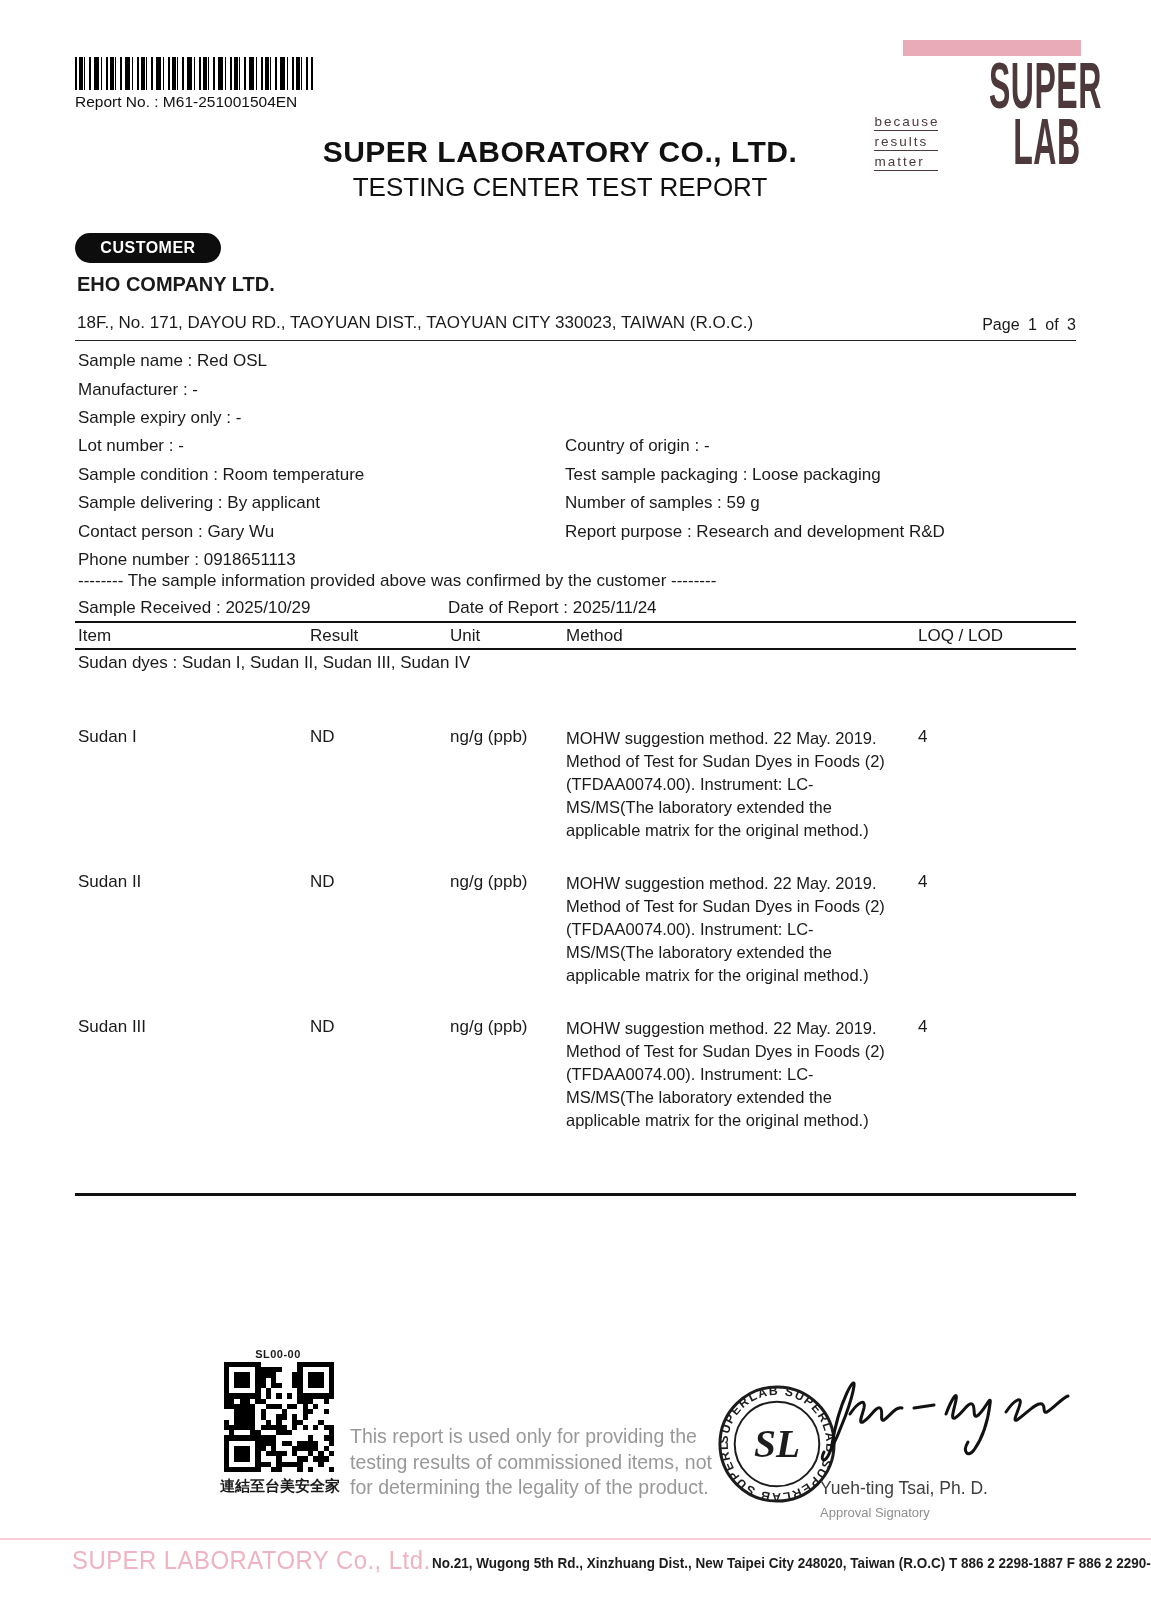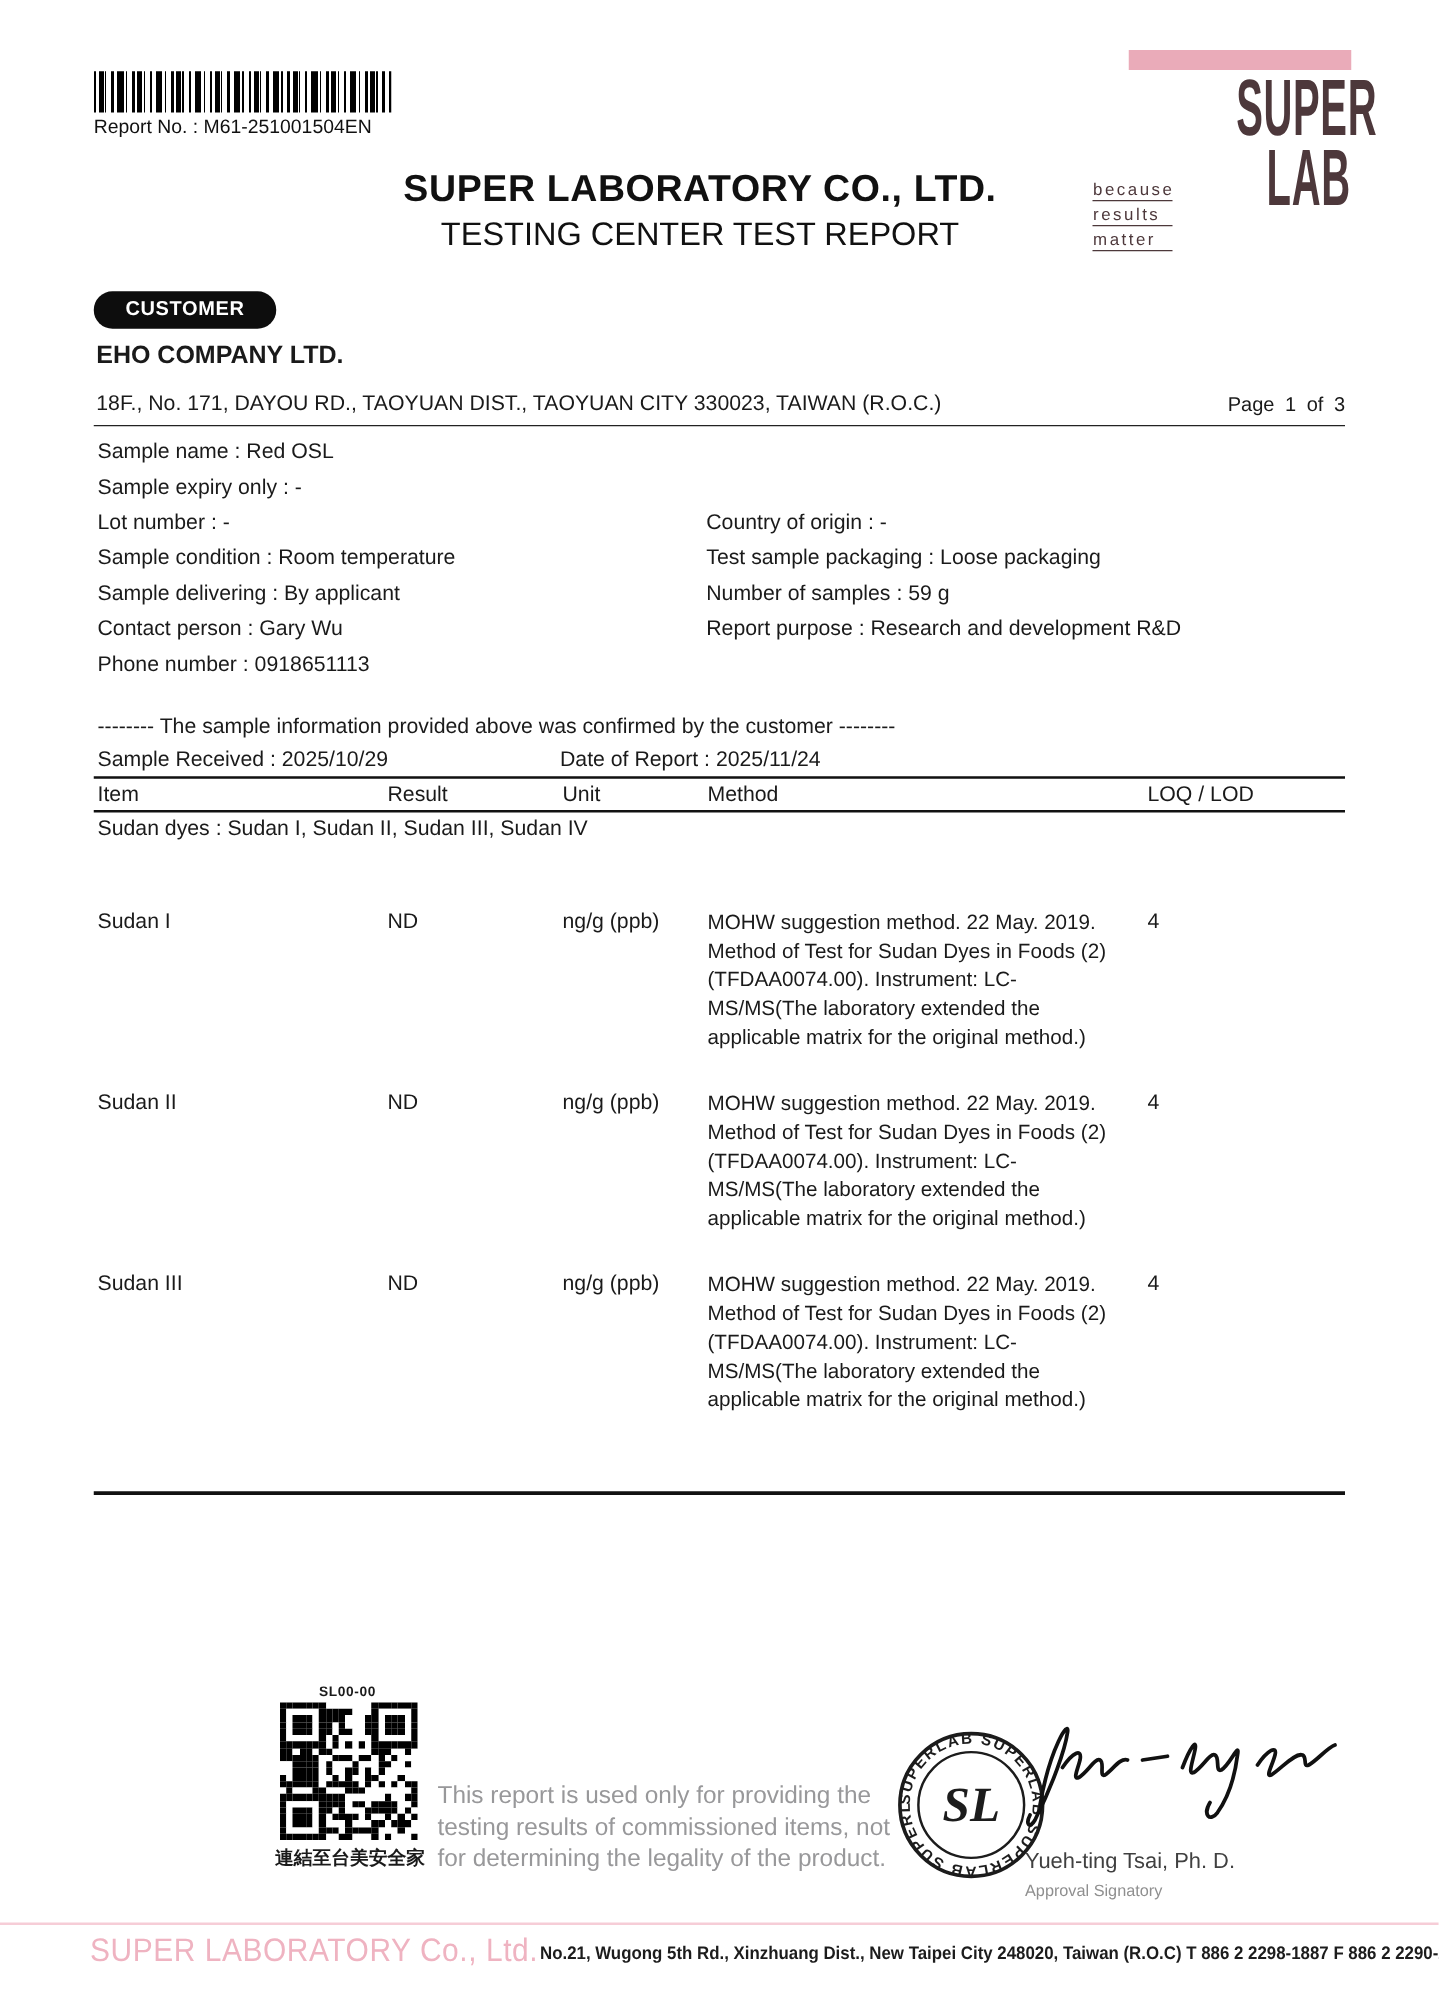--- a/index.html
+++ b/index.html
@@ -12,21 +12,21 @@
     background:repeating-linear-gradient(90deg,#000 0 2px,#fff 2px 4px,#000 4px 8px,#fff 8px 9px,#000 9px 10px,#fff 10px 14px,#000 14px 16px,#fff 16px 19px,#000 19px 24px,#fff 24px 26px,#000 26px 27px,#fff 27px 31px); }
   .report-no { position:absolute; left:75px; top:93px; font-size:15.5px; color:#111; }
   .main-title { position:absolute; left:170px; top:135px; width:780px; text-align:center; font-size:30px; font-weight:700; letter-spacing:.5px; color:#111; }
   .sub-title  { position:absolute; left:170px; top:172px; width:780px; text-align:center; font-size:26px; color:#111; }
 
   .logo { position:absolute; left:897px; top:40px; width:184px; }
   .logo-bar { width:178px; height:16px; margin-left:6px; }
   .logo-super { text-align:right; font-weight:700; font-size:64px; line-height:.88; letter-spacing:1px;
      transform:scaleX(.5); transform-origin:right center; margin-top:2px; }
   .logo-row { display:flex; justify-content:flex-end; align-items:flex-start; }
-  .logo-tag { margin-top:30px; margin-right:8px; }
+  .logo-tag { margin-top:0; margin-right:8px; }
   .logo-tag div { font-size:13.5px; letter-spacing:2px; border-bottom:1.5px solid #4d383b; padding-bottom:1px; margin-bottom:3px; width:64px; }
   .logo-lab { font-weight:700; font-size:64px; line-height:.88; letter-spacing:1px; transform:scaleX(.5); transform-origin:right center; }
 
   
   .cust-badge { position:absolute; left:75px; top:233px; width:146px; height:30px; background:#0d0d0d; border-radius:16px;
     color:#fff; font-weight:700; font-size:16px; letter-spacing:.5px; display:flex; align-items:center; justify-content:center; }
   .cust-name { position:absolute; left:77px; top:273px; font-size:20px; font-weight:700; }
   .cust-addr { position:absolute; left:77px; top:313px; font-size:17px; }
   .page-no { position:absolute; right:75px; top:316px; font-size:16px; word-spacing:4px; }
 
@@ -104,20 +104,24 @@
   <div class="page-no">Page 1 of 3</div>
 
   <div class="hr-thin" style="top:340px"></div>
 
   <div class="info-grid" id="info-grid">
     <div class="info-row">
       <div class="info-left">Sample name : Red OSL</div>
       <div class="info-right"></div>
     </div>
 
+    <div class="info-row">
+      <div class="info-left">Manufacturer : -</div>
+      <div class="info-right"></div>
+    </div>
 
     <div class="info-row">
       <div class="info-right">Sample expiry only : -</div>
     </div>
 
     <div class="info-row">
       <div class="info-left">Lot number : -</div>
       <div class="info-right">Country of origin : -</div>
     </div>
 

